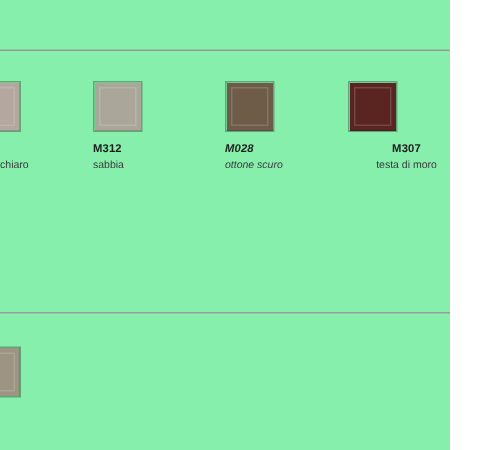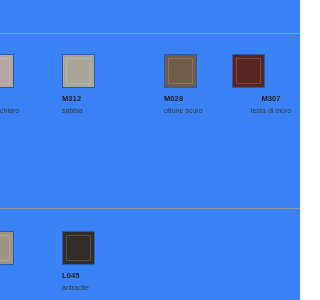--- a/index.html
+++ b/index.html
@@ -11,21 +11,21 @@
     height: 300px;
     background: #ffffff;
     font-family: "Liberation Sans", sans-serif;
     overflow: hidden;
     position: relative;
   }
 
   .sheet {
     position: absolute;
     inset: 0;
-    background: #3b82f6;
+    background: #86efac;
   }
 
   
   .divider {
     position: absolute;
     left: 0;
     width: 300px;
     height: 1px;
     background: #9a9a9a;
   }
@@ -110,21 +110,21 @@
       <div class="code">M317</div>
       <div class="desc">grigio chiaro</div>
     </div>
 
     <div class="swatch-cell" style="left:62px;">
       <div class="chip" style="background-color:#aaa699;"></div>
       <div class="code">M312</div>
       <div class="desc">sabbia</div>
     </div>
 
-    <div class="swatch-cell" style="left:164px;">
+    <div class="swatch-cell" style="left:150px;font-style:italic;">
       <div class="chip" style="background-color:#6e5b48;"></div>
       <div class="code">M028</div>
       <div class="desc">ottone scuro</div>
     </div>
 
     <div class="swatch-cell" style="left:232px;text-align:center;">
       <div class="chip" style="background-color:#5a2420;"></div>
       <div class="code">M307</div>
       <div class="desc">testa di moro</div>
     </div>
@@ -132,21 +132,16 @@
   </div>
 
   <div class="swatch-row row-2">
 
     <div class="swatch-cell clipped" style="left:-19px;">
       <div class="chip" style="background-color:#9d9482;"></div>
       <div class="code">L043</div>
       <div class="desc">fango</div>
     </div>
 
-    <div class="swatch-cell" style="left:62px;">
-      <div class="chip" style="background-color:#332d29;"></div>
-      <div class="code">L045</div>
-      <div class="desc">antracite</div>
-    </div>
 
   </div>
 
 </div>
 
 </body></html>

